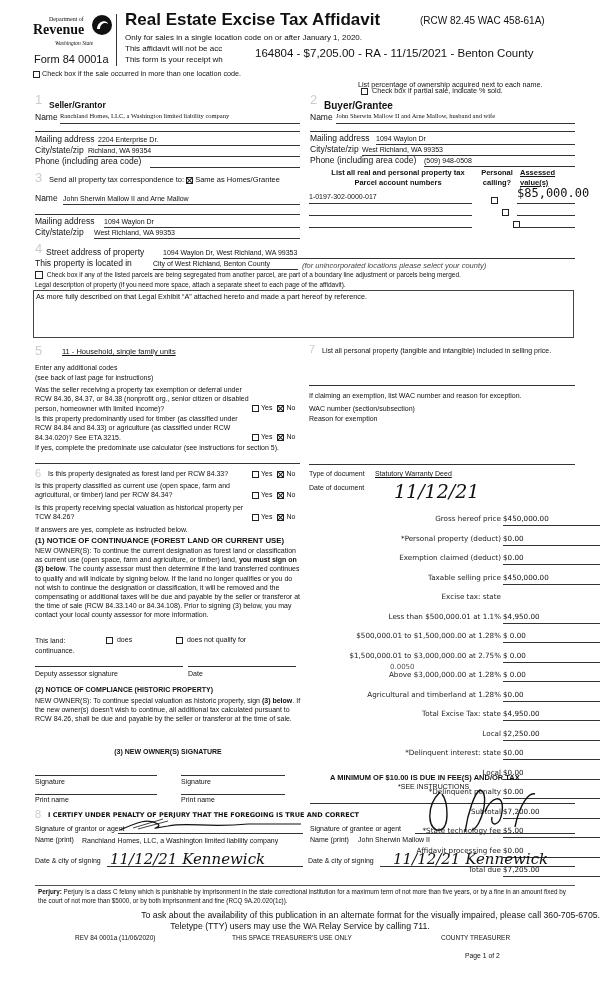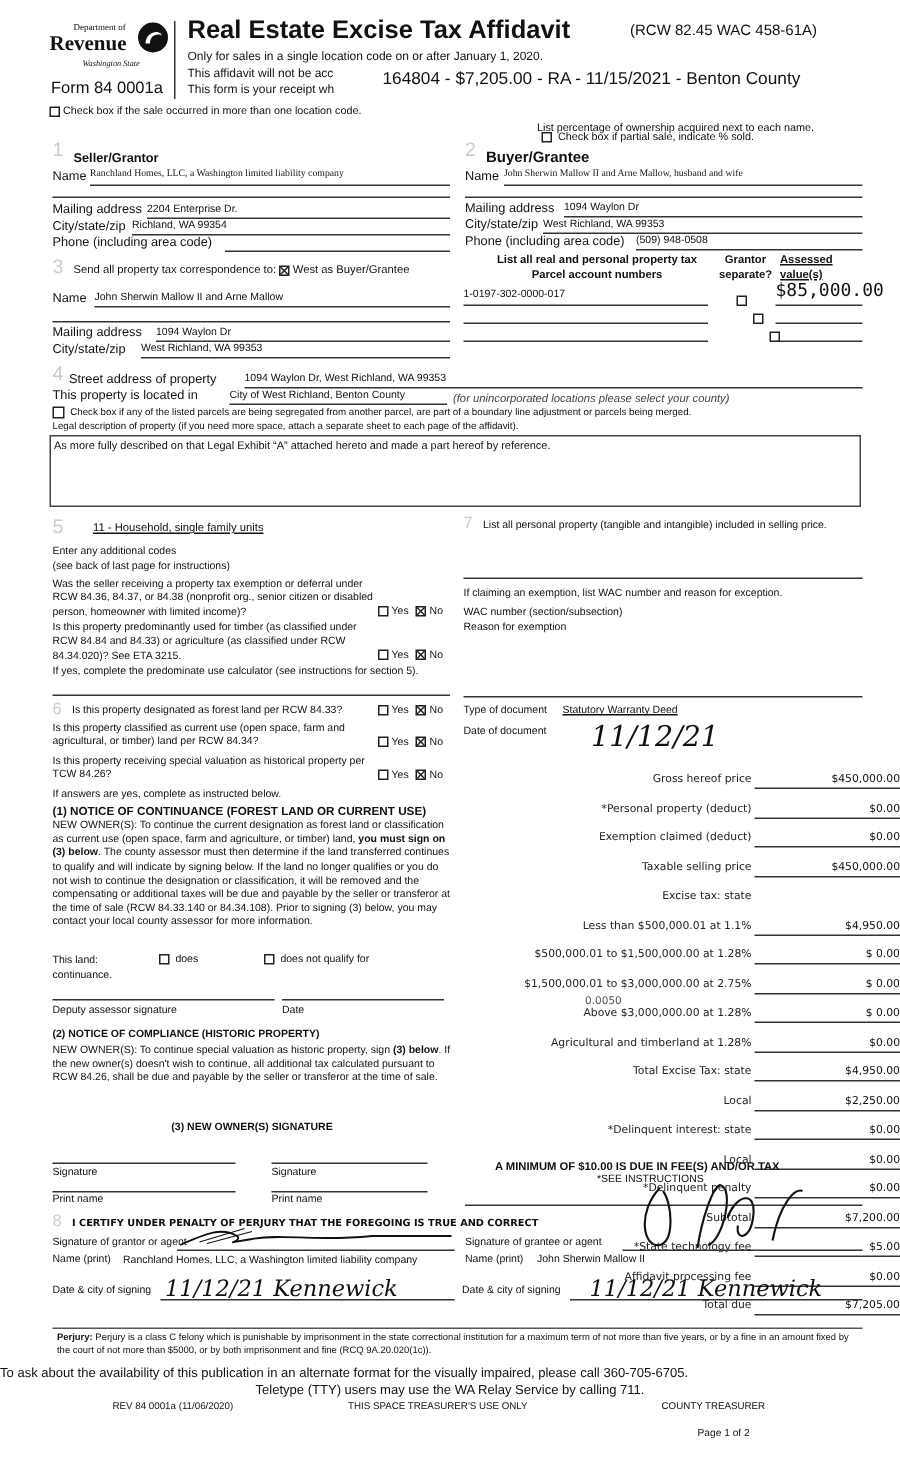--- a/index.html
+++ b/index.html
@@ -7,21 +7,21 @@
   .abs { position:absolute; }
   .ul { border-bottom:1px solid #333; }
   .serif { font-family:"Liberation Serif", serif; }
   .cb { display:inline-block; width:7px; height:7px; border:1px solid #222; vertical-align:middle; position:relative; margin-right:2px; box-sizing:border-box; }
   .cb.x::before, .cb.x::after { content:""; position:absolute; left:-1px; top:2px; width:7px; height:1px; background:#222; }
   .cb.x::before { transform:rotate(45deg); } .cb.x::after { transform:rotate(-45deg); }
   .secnum { color:#ccc; font-size:13px; font-family:"Liberation Sans", sans-serif; }
   .fill { font-size:7px; }
   .taxrow { position:absolute; left:330px; width:270px; height:18px; font-family:"DejaVu Sans", sans-serif; font-size:7.2px; }
   .taxrow .lbl { position:absolute; right:99px; top:3px; text-align:right; white-space:nowrap; color:#222; }
-  .taxrow .val { position:absolute; left:173px; width:97px; top:3px; text-align:right; border-bottom:1px solid #333; padding-bottom:2px; }
+  .taxrow .val { position:absolute; left:173px; width:97px; top:3px; border-bottom:1px solid #333; padding-bottom:2px; }
   .sig { font-family:"DejaVu Serif", serif; font-style:italic; color:#111; }
 </style>
 </head>
 <body>
 
 <div class="abs" style="left:33px;top:14px;width:78px;height:38px;">
   <div class="abs serif" style="left:16px;top:2px;font-size:6px;">Department of</div>
   <div class="abs serif" style="left:0;top:8px;font-size:14px;font-weight:bold;">Revenue</div>
   <div class="abs serif" style="left:22px;top:26px;font-size:5.5px;font-style:italic;">Washington State</div>
   <svg class="abs" style="left:58px;top:0;" width="22" height="22" viewBox="0 0 22 22">
@@ -54,21 +54,21 @@
 <div class="abs" style="left:35px;top:134px;font-size:8.5px;">Mailing address</div>
 <div class="abs ul fill" style="left:98px;top:136px;width:202px;height:9px;">2204 Enterprise Dr.</div>
 <div class="abs" style="left:35px;top:145px;font-size:8.5px;">City/state/zip</div>
 <div class="abs ul fill" style="left:88px;top:147px;width:212px;height:9px;">Richland, WA  99354</div>
 <div class="abs" style="left:35px;top:156px;font-size:8.5px;">Phone (including area code)</div>
 <div class="abs ul fill" style="left:150px;top:158px;width:150px;height:9px;"></div>
 
 <div class="abs secnum" style="left:35px;top:170px;">3</div>
 <div class="abs" style="left:49px;top:175px;font-size:7.5px;">
   <span>Send all property tax correspondence to:</span>
-  <span class="cb x"></span><span>West as Buyer/Grantee</span>
+  <span class="cb x"></span><span>Same as Homes/Grantee</span>
 </div>
 <div class="abs" style="left:35px;top:193px;font-size:8.5px;">Name</div>
 <div class="abs ul fill" style="left:63px;top:195px;width:237px;height:9px;">John Sherwin Mallow II and Arne Mallow</div>
 <div class="abs ul" style="left:35px;top:208px;width:265px;height:6px;"></div>
 <div class="abs" style="left:35px;top:216px;font-size:8.5px;">Mailing address</div>
 <div class="abs ul fill" style="left:104px;top:218px;width:196px;height:9px;">1094 Waylon Dr</div>
 <div class="abs" style="left:35px;top:227px;font-size:8.5px;">City/state/zip</div>
 <div class="abs ul fill" style="left:94px;top:229px;width:206px;height:9px;">West Richland, WA  99353</div>
 
 <div class="abs secnum" style="left:310px;top:92px;">2</div>
@@ -81,22 +81,22 @@
 <div class="abs" style="left:310px;top:144px;font-size:8.5px;">City/state/zip</div>
 <div class="abs ul fill" style="left:362px;top:146px;width:213px;height:9px;">West Richland, WA  99353</div>
 <div class="abs" style="left:310px;top:155px;font-size:8.5px;">Phone (including area code)</div>
 <div class="abs ul fill" style="left:424px;top:157px;width:151px;height:9px;">(509) 948-0508</div>
 
 <div class="abs" style="left:318px;top:168px;width:160px;text-align:center;font-size:7.5px;font-weight:bold;line-height:10px;">
   <div>List all real and personal property tax</div>
   <div>Parcel account numbers</div>
 </div>
 <div class="abs" style="left:472px;top:168px;width:50px;text-align:center;font-size:7.5px;font-weight:bold;line-height:10px;">
-  <div>Grantor</div>
-  <div>separate?</div>
+  <div>Personal</div>
+  <div>calling?</div>
 </div>
 <div class="abs" style="left:520px;top:168px;width:62px;text-align:left;font-size:7.5px;font-weight:bold;line-height:10px;text-decoration:underline;">
   <div>Assessed</div>
   <div>value(s)</div>
 </div>
 <div>
   <div class="abs ul fill" style="left:309px;top:193px;width:163px;height:10px;">1-0197-302-0000-017</div>
   <span class="abs cb" style="left:491px;top:196px;"></span>
   <div class="abs" style="left:517px;top:186px;font-family:'DejaVu Sans Mono', monospace;font-weight:normal;font-size:12px;">$85,000.00</div>
   <div class="abs ul" style="left:517px;top:203px;width:58px;height:0;"></div>
@@ -301,18 +301,18 @@
 <div class="abs sig" style="left:110px;top:850px;font-size:15px;white-space:nowrap;">11/12/21 Kennewick</div>
 <div class="abs" style="left:107px;top:866px;width:196px;height:1px;background:#333;"></div>
 <div class="abs" style="left:308px;top:857px;font-size:7px;">Date &amp; city of signing</div>
 <div class="abs sig" style="left:393px;top:850px;font-size:15px;white-space:nowrap;">11/12/21 Kennewick</div>
 <div class="abs" style="left:380px;top:866px;width:195px;height:1px;background:#333;"></div>
 
 <div class="abs" style="left:35px;top:885px;width:540px;height:1px;background:#555;"></div>
 <div class="abs" style="left:38px;top:887px;width:530px;font-size:6.3px;line-height:9px;">
   <b>Perjury:</b><span> Perjury is a class C felony which is punishable by imprisonment in the state correctional institution for a maximum term of not more than five years, or by a fine in an amount fixed by the court of not more than $5000, or by both imprisonment and fine (RCQ 9A.20.020(1c)).</span>
 </div>
-<div class="abs" style="left:0;top:910px;width:600px;text-align:left;font-size:8.7px;">To ask about the availability of this publication in an alternate format for the visually impaired, please call 360-705-6705.</div>
+<div class="abs" style="left:0;top:910px;width:600px;text-align:right;font-size:8.7px;">To ask about the availability of this publication in an alternate format for the visually impaired, please call 360-705-6705.</div>
 <div class="abs" style="left:0;top:921px;width:600px;text-align:center;font-size:8.7px;">Teletype (TTY) users may use the WA Relay Service by calling 711.</div>
 <div class="abs" style="left:75px;top:934px;font-size:6.5px;">REV 84 0001a (11/06/2020)</div>
 <div class="abs" style="left:232px;top:934px;font-size:6.5px;">THIS SPACE TREASURER'S USE ONLY</div>
 <div class="abs" style="left:441px;top:934px;font-size:6.5px;">COUNTY TREASURER</div>
 <div class="abs" style="left:465px;top:952px;font-size:6.8px;">Page 1 of 2</div>
 
 </body></html>

